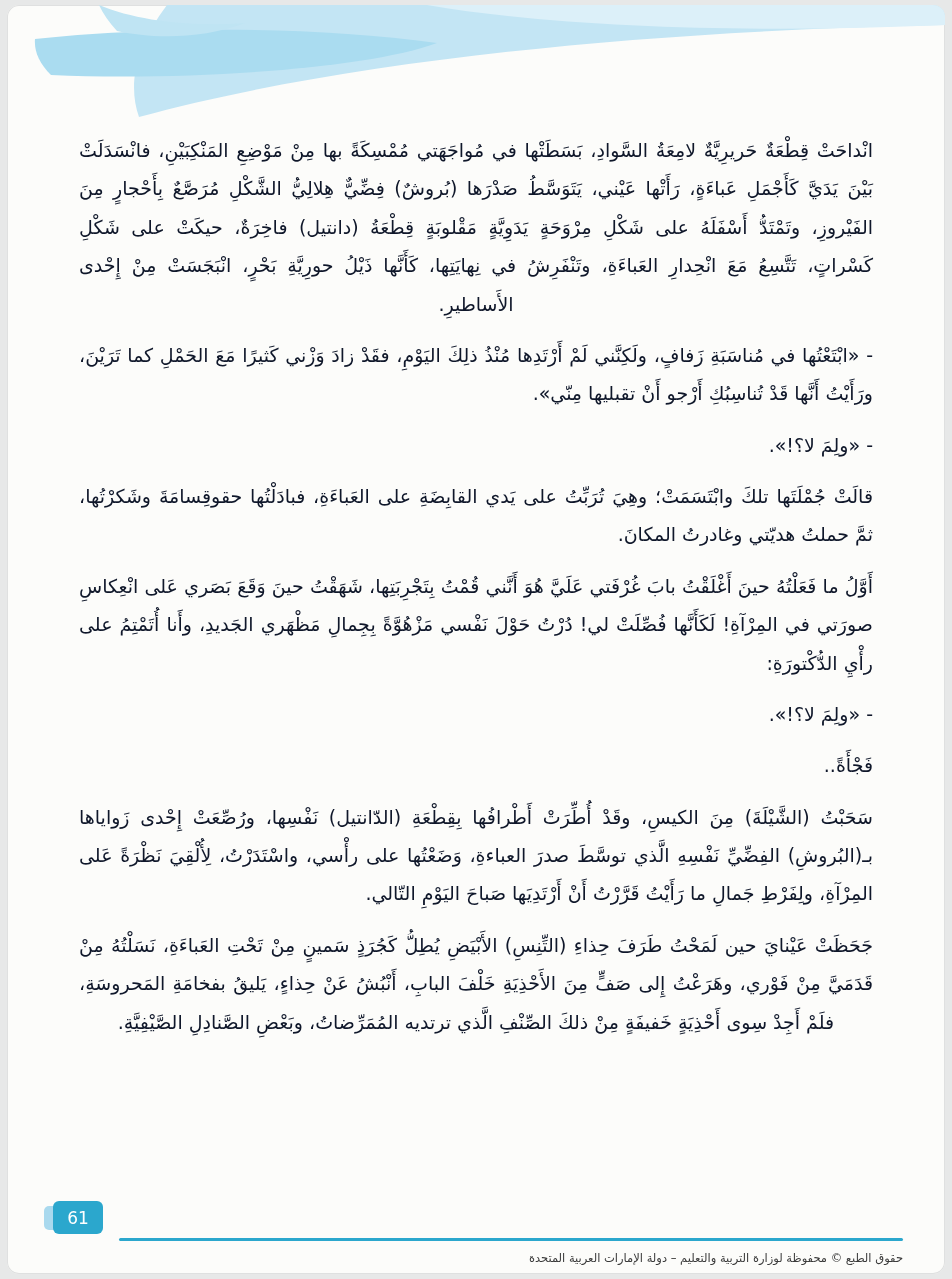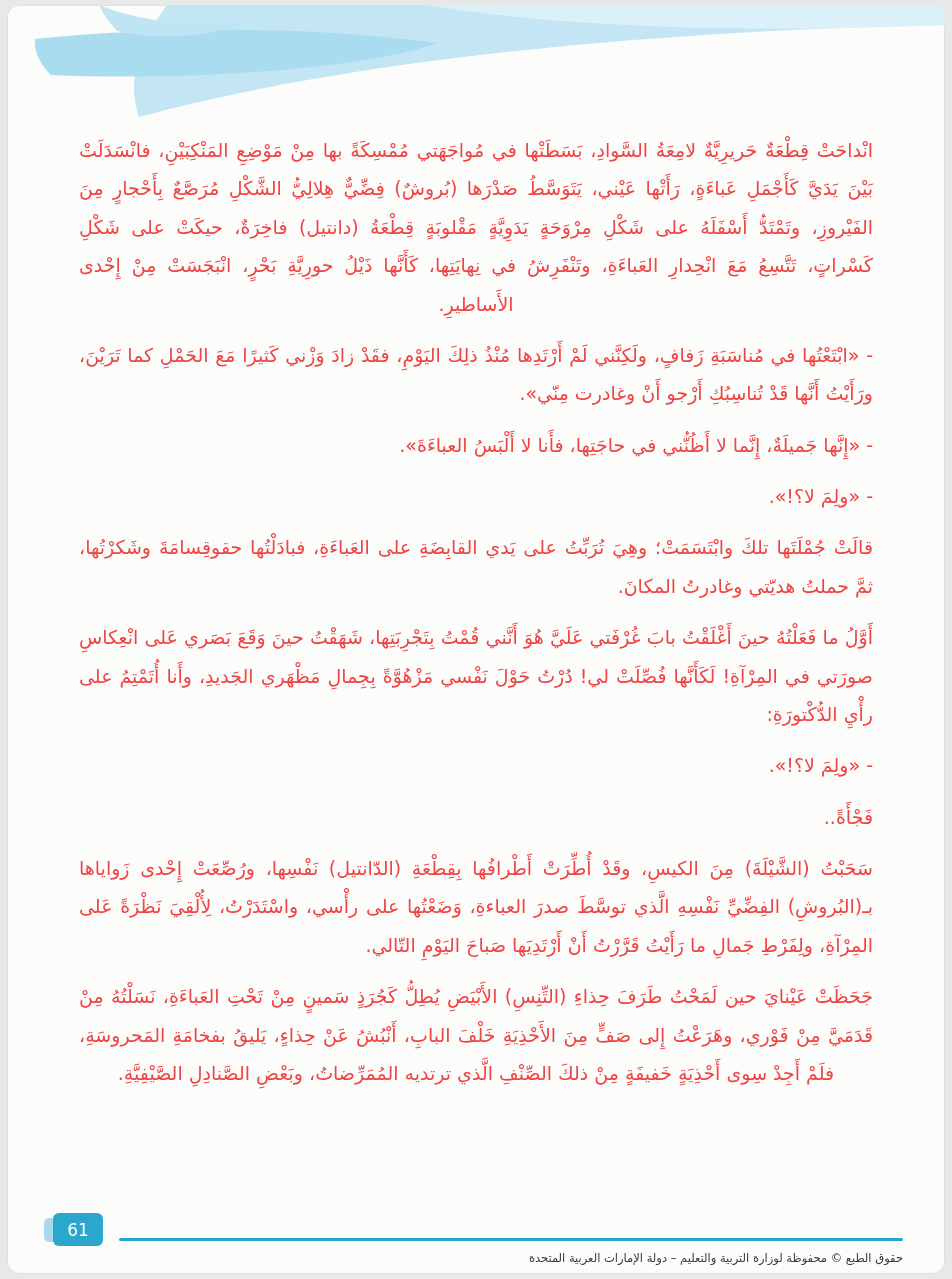--- a/index.html
+++ b/index.html
@@ -23,28 +23,28 @@
     width: 100%; height: 132px;
     display: block;
   }
   
   .text-block {
     position: absolute;
     top: 126px; right: 72px; left: 72px;
     direction: rtl;
     text-align: justify;
     text-justify: inter-word;
-    color: #ef4444;
+    color: #0f172a;
     font-size: 19px;
     line-height: 2.02;
   }
   .para { margin-bottom: 13px; }
   .para.center-last { text-align-last: center; }
   
-  .pagenum-wrap { position: absolute; left: 46px; bottom: 28px; width: 50px; height: 33px; }
+  .pagenum-wrap { position: absolute; left: 46px; bottom: 40px; width: 50px; height: 33px; }
   .pagenum-accent {
     position: absolute; left: -9px; top: 5px;
     width: 26px; height: 24px;
     background: #a9d9ee; border-radius: 5px;
   }
   .pagenum {
     position: absolute; inset: 0;
     background: #2ba7cd; border-radius: 6px;
     color: #ffffff; font-size: 17px;
     display: flex; align-items: center; justify-content: center;
@@ -68,22 +68,21 @@
 
     <svg class="header-decor" viewBox="0 0 938 132" preserveAspectRatio="none" aria-hidden="true">
       <path d="M160,0 C130,40 120,78 132,112 C330,58 620,26 938,20 L938,0 Z" fill="#c3e5f4"></path>
       <path d="M420,0 C560,24 760,28 938,20 L938,0 Z" fill="#dcf0f9"></path>
       <path d="M28,34 C140,22 300,20 430,38 C360,64 180,76 44,70 C32,58 27,46 28,34 Z" fill="#aadcf0"></path>
       <path d="M92,0 C130,16 185,22 238,18 C196,34 146,34 110,26 C102,17 96,9 92,0 Z" fill="#bfe4f3"></path>
     </svg>
 
     <main class="text-block">
       <p class="para center-last">انْداحَتْ قِطْعَةٌ حَريرِيَّةٌ لامِعَةُ السَّوادِ، بَسَطَتْها في مُواجَهَتي مُمْسِكَةً بها مِنْ مَوْضِعِ المَنْكِبَيْنِ، فانْسَدَلَتْ بَيْنَ يَدَيَّ كَأَجْمَلِ عَباءَةٍ، رَأَتْها عَيْني، يَتَوَسَّطُ صَدْرَها (بُروشٌ) فِضِّيٌّ هِلالِيُّ الشَّكْلِ مُرَصَّعٌ بِأَحْجارٍ مِنَ الفَيْروزِ، وتَمْتَدُّ أَسْفَلَهُ على شَكْلِ مِرْوَحَةٍ يَدَوِيَّةٍ مَقْلوبَةٍ قِطْعَةُ (دانتيل) فاخِرَةٌ، حيكَتْ على شَكْلِ كَسْراتٍ، تَتَّسِعُ مَعَ انْحِدارِ العَباءَةِ، وتَنْفَرِشُ في نِهايَتِها، كَأَنَّها ذَيْلُ حورِيَّةِ بَحْرٍ، انْبَجَسَتْ مِنْ إِحْدى الأَساطيرِ.</p>
-      <p class="para">- «ابْتَعْتُها في مُناسَبَةِ زَفافٍ، ولَكِنَّني لَمْ أَرْتَدِها مُنْذُ ذلِكَ اليَوْمِ، فقَدْ زادَ وَزْني كَثيرًا مَعَ الحَمْلِ كما تَرَيْنَ، ورَأَيْتُ أَنَّها قَدْ تُناسِبُكِ أَرْجو أَنْ وغادرت مِنّي».</p>
-      <p class="para">- «إِنَّها جَميلَةٌ، إِنَّما لا أَظُنُّني في حاجَتِها، فأَنا لا أَلْبَسُ العباءَةَ».</p>
+      <p class="para">- «ابْتَعْتُها في مُناسَبَةِ زَفافٍ، ولَكِنَّني لَمْ أَرْتَدِها مُنْذُ ذلِكَ اليَوْمِ، فقَدْ زادَ وَزْني كَثيرًا مَعَ الحَمْلِ كما تَرَيْنَ، ورَأَيْتُ أَنَّها قَدْ تُناسِبُكِ أَرْجو أَنْ تقبليها مِنّي».</p>
       <p class="para">- «ولِمَ لا؟!».</p>
       <p class="para">قالَتْ جُمْلَتَها تلكَ وابْتَسَمَتْ؛ وهِيَ تُرَبِّتُ على يَدي القابِضَةِ على العَباءَةِ، فبادَلْتُها حقوقِسامَةَ وشَكرْتُها، ثمَّ حملتُ هديّتي وغادرتُ المكانَ.</p>
       <p class="para">أَوَّلُ ما فَعَلْتُهُ حينَ أَغْلَقْتُ بابَ غُرْفَتي عَلَيَّ هُوَ أَنَّني قُمْتُ بِتَجْرِبَتِها، شَهَقْتُ حينَ وَقَعَ بَصَري عَلى انْعِكاسِ صورَتي في المِرْآةِ! لَكَأَنَّها فُصِّلَتْ لي! دُرْتُ حَوْلَ نَفْسي مَزْهُوَّةً بِجِمالِ مَظْهَري الجَديدِ، وأَنا أُتَمْتِمُ على رأْيِ الدُّكْتورَةِ:</p>
       <p class="para">- «ولِمَ لا؟!».</p>
       <p class="para">فَجْأَةً..</p>
       <p class="para">سَحَبْتُ (الشَّيْلَةَ) مِنَ الكيسِ، وقَدْ أُطِّرَتْ أَطْرافُها بِقِطْعَةِ (الدّانتيل) نَفْسِها، ورُصِّعَتْ إِحْدى زَواياها بـ(البُروشِ) الفِضِّيِّ نَفْسِهِ الَّذي توسَّطَ صدرَ العباءةِ، وَضَعْتُها على رأْسي، واسْتَدَرْتُ، لِأُلْقِيَ نَظْرَةً عَلى المِرْآةِ، ولِفَرْطِ جَمالِ ما رَأَيْتُ قَرَّرْتُ أَنْ أَرْتَدِيَها صَباحَ اليَوْمِ التّالي.</p>
       <p class="para center-last">جَحَظَتْ عَيْنايَ حين لَمَحْتُ طَرَفَ حِذاءِ (التِّنِسِ) الأَبْيَضِ يُطِلُّ كَجُرَذٍ سَمينٍ مِنْ تَحْتِ العَباءَةِ، نَسَلْتُهُ مِنْ قَدَمَيَّ مِنْ فَوْري، وهَرَعْتُ إِلى صَفٍّ مِنَ الأَحْذِيَةِ خَلْفَ البابِ، أَنْبُشُ عَنْ حِذاءٍ، يَليقُ بفخامَةِ المَحروسَةِ، فلَمْ أَجِدْ سِوى أَحْذِيَةٍ خَفيفَةٍ مِنْ ذلكَ الصِّنْفِ الَّذي ترتديه المُمَرِّضاتُ، وبَعْضِ الصَّنادِلِ الصَّيْفِيَّةِ.</p>
     </main>
 
     <div class="pagenum-wrap">

